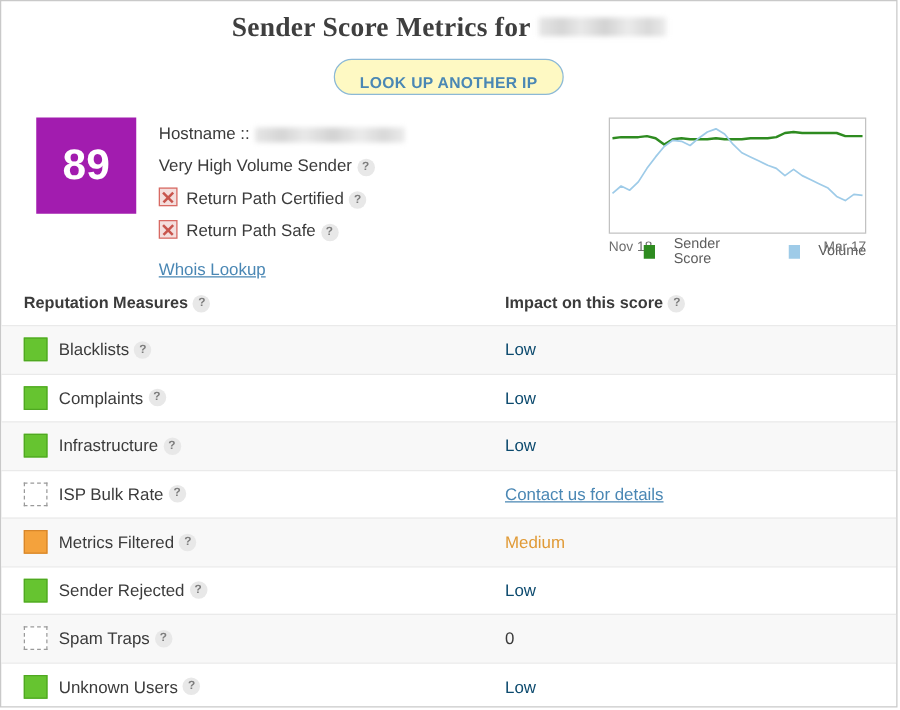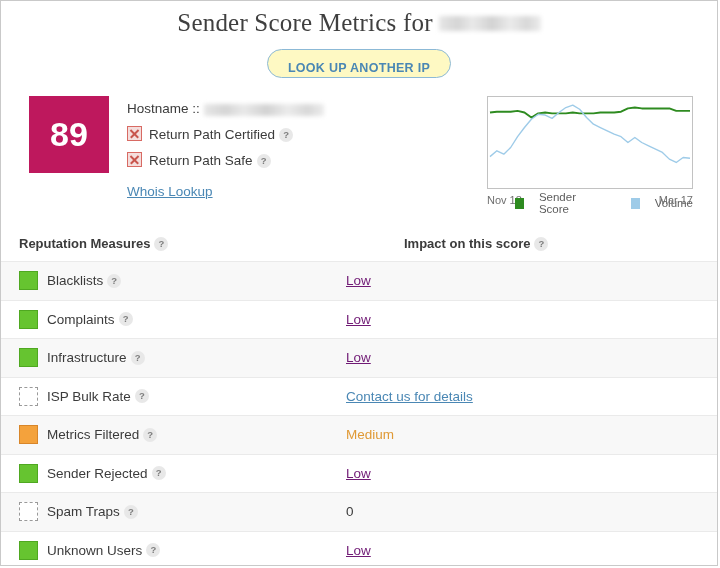--- a/index.html
+++ b/index.html
@@ -21,22 +21,22 @@
     box-sizing: border-box;
     border: 1px solid #c9c9c9;
     background: #ffffff;
     overflow: hidden;
   }
 
   
   .title {
     text-align: center;
     font-family: "Liberation Serif", serif;
-    font-size: 25px;
-    font-weight: 400;
+    font-size: 22px;
+    font-weight: 700;
     color: #3f3f3f;
     margin: 0;
     padding: 8px 0 0 0;
     letter-spacing: .2px;
     white-space: nowrap;
   }
   .redact {
     display: inline-block;
     vertical-align: middle;
     background: linear-gradient(90deg,#e6e6e6 0%, #d5d5d5 18%, #e9e9e9 33%, #d2d2d2 52%, #ebebeb 70%, #d8d8d8 86%, #ececec 100%);
@@ -65,21 +65,21 @@
     position: relative;
     margin: 18px 0 0 0;
     height: 130px;
   }
   .score-box {
     position: absolute;
     left: 28px;
     top: 0;
     width: 80px;
     height: 77px;
-    background: #be185d;
+    background: #a21caf;
     color: #ffffff;
     font-size: 34px;
     font-weight: 700;
     display: flex;
     align-items: center;
     justify-content: center;
   }
   .info {
     position: absolute;
     left: 126px;
@@ -199,22 +199,22 @@
   .swatch {
     width: 17px;
     height: 17px;
     margin-right: 9px;
     flex: none;
   }
   .swatch.green  { background: #66c430; border: 1px solid #4fa821; }
   .swatch.orange { background: #f4a23c; border: 1px solid #d8862a; }
   .swatch.none   { background: #ffffff; border: 1px dashed #9a9a9a; }
   .label { color: #3b3b3b; }
-  .cell-a { width: 327px; display: flex; align-items: center; }
-  .val-low    { color: #701a75; text-decoration: underline; }
+  .cell-a { width: 385px; display: flex; align-items: center; }
+  .val-low    { color: #0c4a6e; }
   .val-medium { color: #e09a36; }
   .val-plain  { color: #3b3b3b; }
   .val-link   { color: #4a87b4; text-decoration: underline; cursor: pointer; }
 </style>
 </head>
 <body>
 
 <div class="page">
 
   <h1 class="title">
@@ -225,20 +225,23 @@
     <span class="lookup-btn">LOOK UP ANOTHER IP</span>
   </div>
 
   <div class="summary">
 
     <div class="score-box">89</div>
 
     <div class="info">
       <div class="info-line">
         <span>Hostname ::</span><span class="redact host-redact"></span>
+      </div>
+      <div class="info-line">
+        <span>Very High Volume Sender</span><span class="q">?</span>
       </div>
       <div class="info-line">
         <span class="xbox"></span><span>Return Path Certified</span><span class="q">?</span>
       </div>
       <div class="info-line">
         <span class="xbox"></span><span>Return Path Safe</span><span class="q">?</span>
       </div>
       <div>
         <span class="whois">Whois Lookup</span>
       </div>

